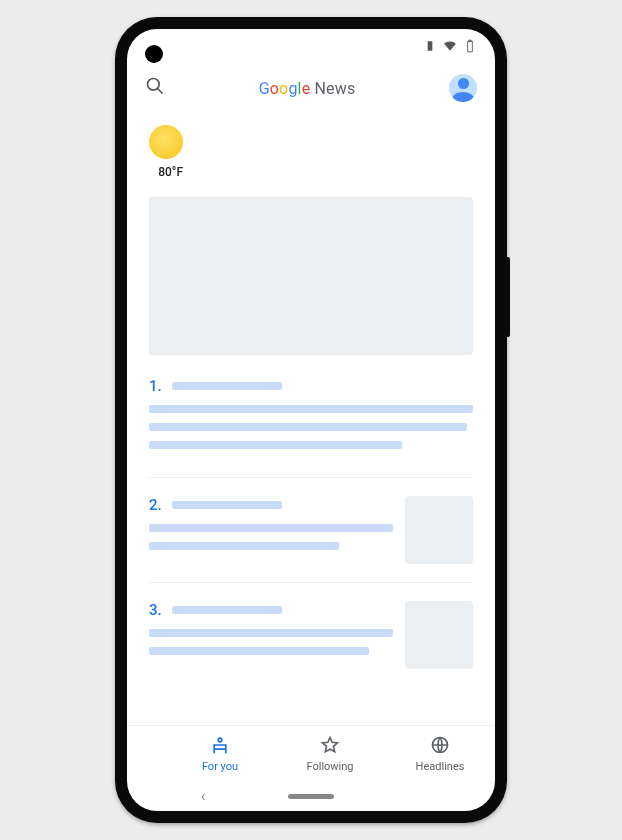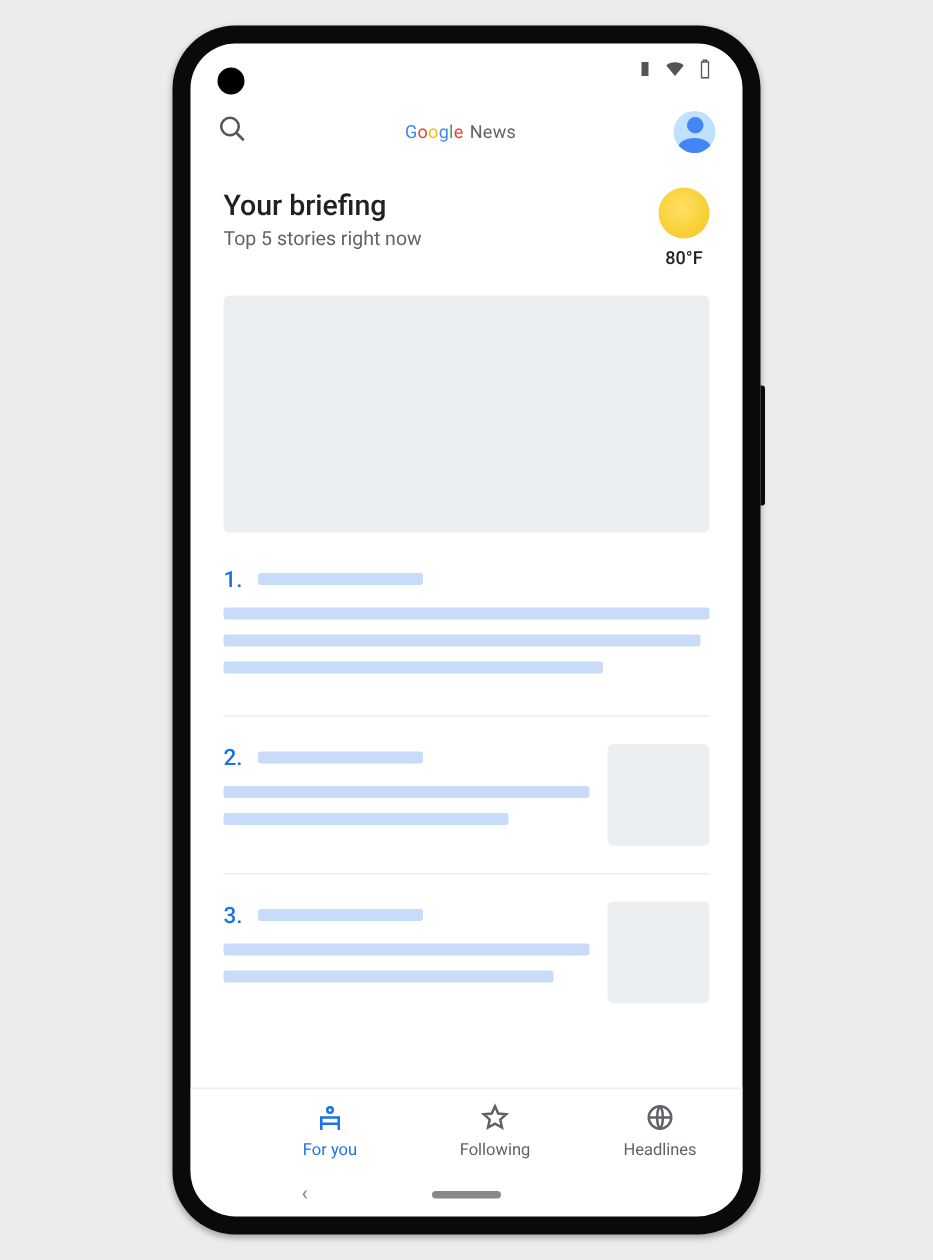--- a/index.html
+++ b/index.html
@@ -64,21 +64,21 @@
   .statusbar svg { width: 14px; height: 14px; fill: #555; }
   
   .appbar {
     height: 46px;
     display: flex;
     align-items: center;
     justify-content: space-between;
     padding: 0 18px;
   }
   .search-btn svg { width: 20px; height: 20px; stroke:#555; stroke-width:2; fill:none; }
-  .title { font-size: 12px; letter-spacing: .2px; }
+  .title { font-size: 16px; letter-spacing: .2px; }
   .g-b { color:#4285F4; }
   .g-r { color:#EA4335; }
   .g-y { color:#FBBC05; }
   .g-g { color:#34A853; }
   .g-n { color:#5f6368; font-weight:400; margin-left:4px; }
   .avatar {
     width: 28px; height: 28px; border-radius: 50%;
     background: radial-gradient(circle at center, #bfe0ff 0%, #bfe0ff 100%);
     display: flex; align-items: flex-end; justify-content: center; overflow: hidden;
     position: relative;
@@ -93,21 +93,21 @@
   }
   
   .content {
     flex: 1;
     overflow: hidden;
     padding: 14px 22px 0;
   }
   .briefing-header { display:flex; justify-content:space-between; align-items:flex-start; }
   .briefing-header h2 { font-size:19px; font-weight:500; color:#202124; }
   .briefing-header p { font-size:13px; color:#5f6368; margin-top:4px; }
-  .weather { text-align:center; }
+  .weather { text-align:right; }
   .sun {
     width:34px; height:34px; border-radius:50%;
     background: radial-gradient(circle at 45% 40%, #ffe066, #f5c518);
     margin:0 auto 6px;
   }
   .temp { font-size:12px; font-weight:500; color:#202124; }
   .hero-skel {
     margin-top:18px; width:100%; height:158px; background:#eceff1; border-radius:4px;
   }
   .story { padding-top:18px; border-top:1px solid #eee; margin-top:18px; display:flex; gap:12px; }
@@ -178,24 +178,20 @@
         </span>
       </div>
       <div class="title">
         <span class="g-b">G</span><span class="g-r">o</span><span class="g-y">o</span><span class="g-b">g</span><span class="g-g">l</span><span class="g-r">e</span><span class="g-n">News</span>
       </div>
       <div class="avatar"></div>
     </div>
 
     <div class="content">
       <div class="briefing-header">
-        <div>
-          <h2>Your briefing</h2>
-          <p>Top 5 stories right now</p>
-        </div>
         <div class="weather">
           <div class="sun"></div>
           <div class="temp">80°F</div>
         </div>
       </div>
 
       <div class="hero-skel"></div>
 
       <div id="stories">
           <div class="story">

